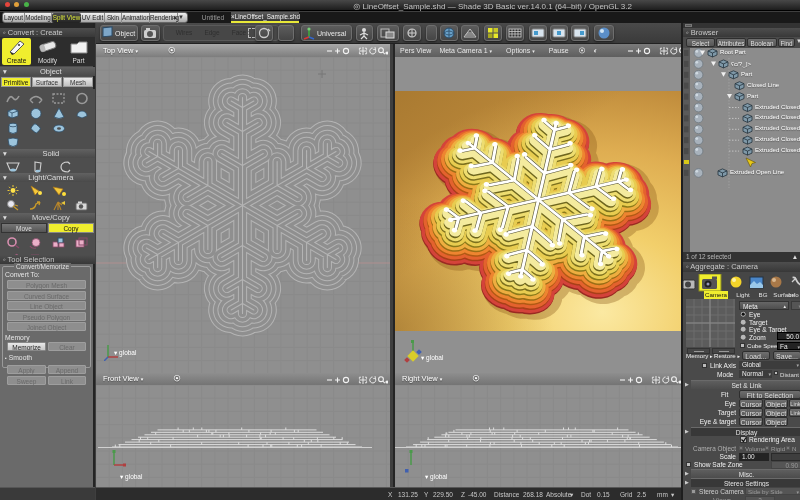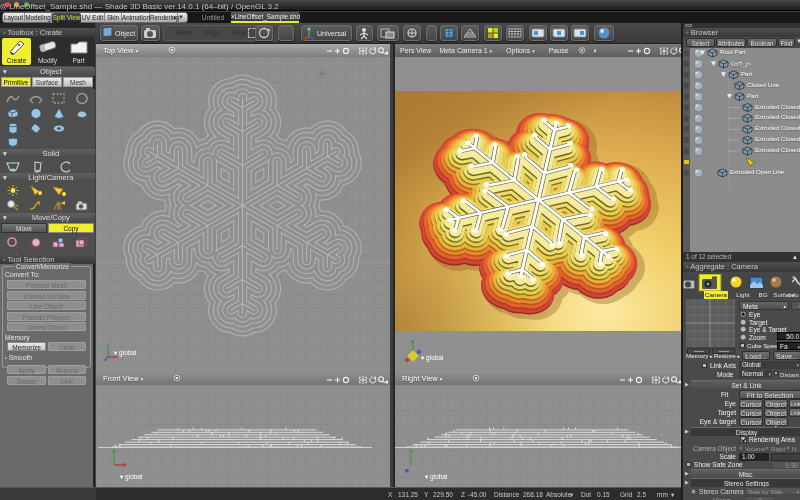--- a/index.html
+++ b/index.html
@@ -9,21 +9,21 @@
 .gbtn{background:#8e8e8e;border:1px solid #9e9e9e;color:#6a6a6a;font-size:6.5px;text-align:center;border-radius:1px}
 .dk{background:#232323;color:#e8e8e8;font-size:6.5px}
 .vhdr{background:linear-gradient(#a8a8a8,#7d7d7d);font-size:7.5px;color:#fff;text-shadow:0 1px 1px rgba(0,0,0,.4)}
 .lbl{font-size:6.8px;color:#e6e6e6}
 .glbl{font-size:6.8px;color:#9a9a9a}
 </style></head><body>
 <div class="abs" style="left:0;top:0;width:800px;height:11px;background:linear-gradient(#484848,#1d1d1d);border-bottom:1px solid #000">
     <div class="abs" style="left:5px;top:2px;width:5px;height:5px;border-radius:3px;background:#e5453c"></div>
     <div class="abs" style="left:14px;top:2px;width:5px;height:5px;border-radius:3px;background:#e0a03a"></div>
     <div class="abs" style="left:24px;top:2px;width:5px;height:5px;border-radius:3px;background:#48b348"></div>
-    <div class="abs" style="left:0;top:1.5px;width:632px;text-align:left;font-size:8px;color:#c2c2c2">◎&nbsp;LineOffset_Sample.shd — Shade 3D Basic ver.14.0.1 (64–bit) / OpenGL 3.2</div>
+    <div class="abs" style="left:0;top:1.5px;width:632px;text-align:right;font-size:8px;color:#c2c2c2">◎&nbsp;LineOffset_Sample.shd — Shade 3D Basic ver.14.0.1 (64–bit) / OpenGL 3.2</div>
   </div>
 <div class="abs" style="left:0;top:12px;width:800px;height:11px;background:#191919">
     <div class="abs" style="left:2px;top:0px;width:186px;height:11px;background:linear-gradient(#f2f2f2,#a8a8a8);border-radius:3px;border:1px solid #666"></div>
     <div class="abs" style="left:3px;top:0.5px;width:22px;height:10px;color:#222;font-size:6.3px;text-align:center;line-height:10px;border-right:1px solid #8a8a8a">Layout</div>
     <div class="abs" style="left:25px;top:0.5px;width:27px;height:10px;color:#222;font-size:6.3px;text-align:center;line-height:10px;border-right:1px solid #8a8a8a">Modeling</div>
     <div class="abs" style="left:52px;top:0.5px;width:29px;height:10px;background:linear-gradient(#4a4a4a,#222);color:#d6e23a;font-size:6.3px;text-align:center;line-height:10px;border-radius:2px">Split View</div>
     <div class="abs" style="left:81px;top:0.5px;width:24px;height:10px;color:#222;font-size:6.3px;text-align:center;line-height:10px;border-right:1px solid #8a8a8a">UV Edit</div>
     <div class="abs" style="left:105px;top:0.5px;width:17px;height:10px;color:#222;font-size:6.3px;text-align:center;line-height:10px;border-right:1px solid #8a8a8a">Skin</div>
     <div class="abs" style="left:122px;top:0.5px;width:28px;height:10px;color:#222;font-size:6.3px;text-align:center;line-height:10px;border-right:1px solid #8a8a8a">Animation</div>
     <div class="abs" style="left:150px;top:0.5px;width:28px;height:10px;color:#222;font-size:6.3px;text-align:center;line-height:10px;border-right:1px solid #8a8a8a">Rendering</div>
@@ -104,21 +104,21 @@
         <rect x="2" y="3" width="12" height="8" rx="1" fill="#d8e4ee" stroke="#888"></rect>
         <rect x="8" y="5" width="4" height="4" fill="#49c"></rect>
       </svg></div>
     <div class="abs" style="left:498px;top:2px;width:20px;height:16px;background:linear-gradient(#5c5c5c,#454545);border:1px solid #6e6e6e;border-radius:3px;box-shadow:0 1px 2px rgba(0,0,0,.5)"><svg width="18" height="14">
         <circle cx="9" cy="7" r="5.5" fill="#5a8ec8"></circle>
         <circle cx="7" cy="5" r="2" fill="#cfe4f4"></circle>
       </svg></div>
   </div>
 <div class="abs" style="left:0;top:23px;width:95px;height:5px;background:#262626;border-right:2px solid #242424"></div>
 <div class="abs" style="left:0;top:28px;width:95px;height:227px;background:#4e4e4e;border-right:2px solid #242424">
-    <div class="abs hdrbar" style="left:0;top:0;width:95px;height:9px;padding-left:3px">◦ Toolbox : Create</div>
+    <div class="abs hdrbar" style="left:0;top:0;width:95px;height:9px;padding-left:3px">◦ Convert : Create</div>
     <div class="abs" style="left:0;top:9px;width:95px;height:29px;background:#2d2d2d"></div>
     <div class="abs" style="left:2px;top:10px;width:29px;height:27px;background:#f0ee2e;border-radius:2px;text-align:center"><svg width="22" height="18">
         <path d="M4 14 L14 3 L18 6 L8 16 Z" fill="#f8f8f8" stroke="#555"></path>
         <path d="M4 14 L8 16 L6 17 Z" fill="#222"></path>
         <circle cx="13" cy="7" r="1" fill="#333"></circle>
       </svg><div style="font-size:6.5px;color:#111;margin-top:-3px">Create</div></div>
     <div class="abs" style="left:33px;top:10px;width:29px;height:27px;text-align:center"><svg width="24" height="18">
         <g transform="rotate(-18 12 9)">
           <rect x="4" y="5" width="16" height="7" rx="3" fill="#e8e8e8" stroke="#777"></rect>
           <rect x="4" y="5" width="5" height="7" rx="2" fill="#b8b8b8"></rect>

